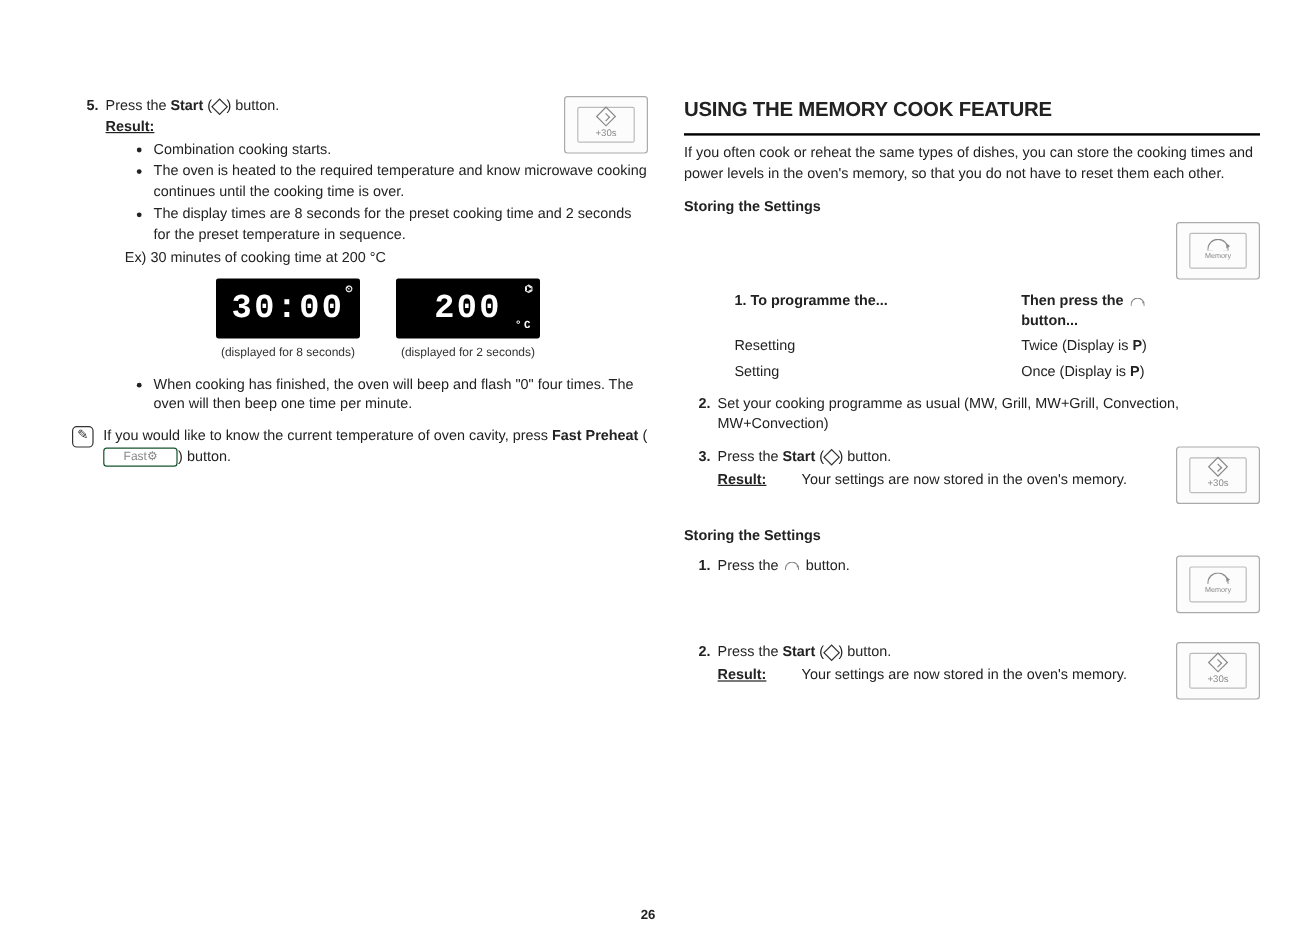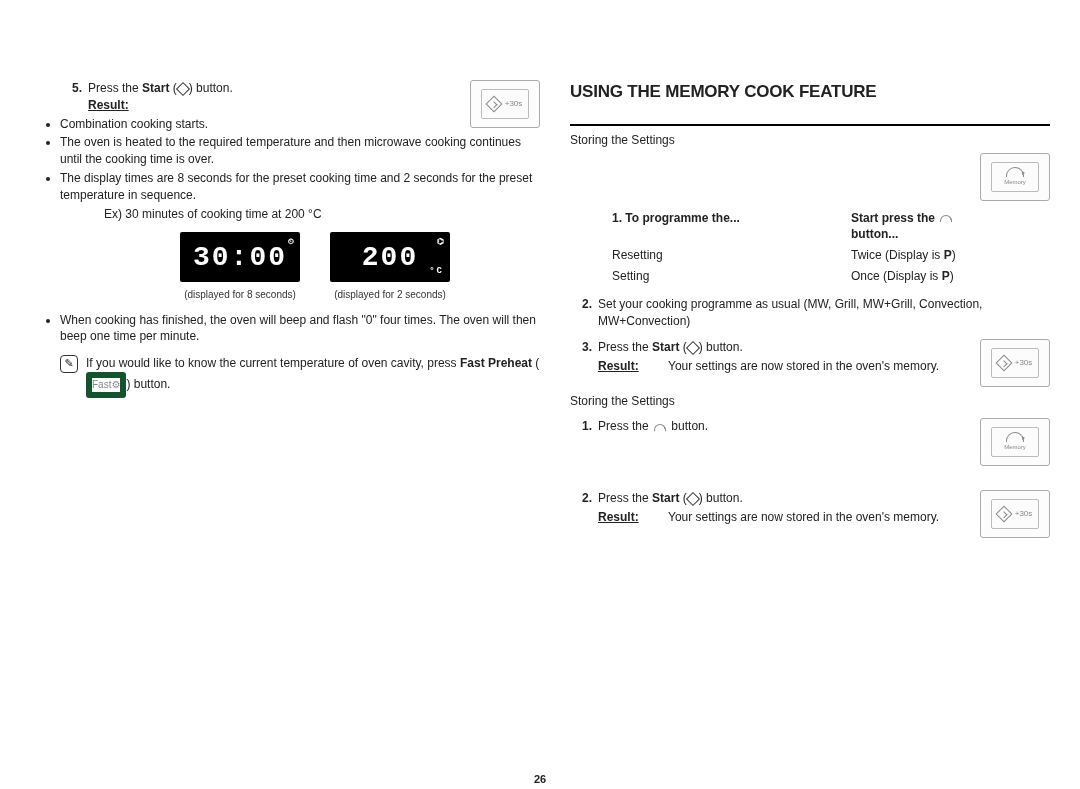--- a/index.html
+++ b/index.html
@@ -16,21 +16,21 @@
     display: flex;
     gap: 30px;
     font-size: 12px;
     line-height: 1.4;
   }
   .col { flex: 1; position: relative; }
   .step { display: flex; margin-bottom: 2px; }
   .step-num { width: 28px; font-weight: bold; text-align: right; padding-right: 6px; }
   .step-body { flex: 1; }
   .indent2 { margin-left: 44px; }
-  ul.bullets { list-style: disc; }
+  ul.bullets { list-style: disc; margin-left: 68px; }
   ul.bullets li { margin-bottom: 2px; }
   .result-label { text-decoration: underline; font-weight: bold; }
   .btn-box {
     float: right;
     width: 70px; height: 48px;
     border: 1.5px solid #aaa;
     border-radius: 3px;
     display: flex; align-items: center; justify-content: center;
     margin-left: 10px; margin-bottom: 6px;
     background: #fcfcfc;
@@ -50,21 +50,21 @@
     position: relative;
   }
   .diamond::after {
     content: "";
     position: absolute;
     left: 3px; top: 3px;
     width: 4px; height: 4px;
     border-right: 1px solid #888;
     border-top: 1px solid #888;
   }
-  .icon-txt { display:inline-flex; align-items:flex-start; gap:2px; font-size:8px; color:#888; }
+  .icon-txt { display:inline-flex; align-items:flex-end; gap:2px; font-size:8px; color:#888;flex-direction:column; }
   .memory-arc {
     width: 18px; height: 10px;
     border: 1.2px solid #888;
     border-bottom: none;
     border-radius: 18px 18px 0 0;
     position: relative;
   }
   .memory-arc::after {
     content: "";
     position: absolute;
@@ -96,36 +96,36 @@
   .caption-row span { min-width:120px; }
   .note-row { display:flex; gap:8px; margin-top:10px; }
   .note-icon {
     width:18px; height:18px; border:1.5px solid #333; border-radius:4px;
     display:flex; align-items:center; justify-content:center;
     font-size:11px; flex-shrink:0;
   }
   .heading {
     font-size: 17px; font-weight: bold; letter-spacing: -0.2px;
     border-bottom: 2px solid #000;
-    padding-bottom: 20px; margin-bottom: 6px;
+    padding-bottom: 7px; margin-bottom: 6px;
     text-transform: uppercase;
   }
-  .sub-h { font-weight:normal; margin-bottom:4px; }
+  .sub-h { font-weight:bold; margin-top:12px; margin-bottom:4px; }
   table.settings { width: 100%; margin: 4px 0 8px 40px; font-size:12px; }
   table.settings td { padding: 1px 0; vertical-align: top; }
   table.settings .hcol { font-weight:bold; width: 40%; }
   .result-block { display:flex; margin-left:28px; gap:10px; }
   .result-block .lbl { font-weight:bold; text-decoration:underline; width:60px; }
   .pagenum {
-    position:absolute; bottom:4px; left:0; width:100%;
+    position:absolute; bottom:20px; left:0; width:100%;
     text-align:center; font-size:11px; font-weight:bold;
   }
   .inline-icon {
     display:inline-block; font-size:10px; vertical-align:middle;
-    border:6px solid #14532d; border-radius:3px; padding:0 0; color:#888;text-align:right;
+    border:1px solid #14532d; border-radius:3px; padding:0 16px; color:#888;text-align:right;
   }
   .start-icon {
     display:inline-block; width:10px; height:10px;
     border:1px solid #333; transform:rotate(45deg);
     vertical-align:middle; margin:0 1px;
   }
   .mem-inline {
     display:inline-flex; flex-direction:column; align-items:center;
     vertical-align:middle; margin:0 2px;
   }
@@ -152,21 +152,21 @@
     <div class="step">
       <div class="step-num">5.</div>
       <div class="step-body">
         <span>Press the </span><b>Start</b> (<span class="start-icon"></span>)<span> button.</span>
         <div><span class="result-label">Result:</span></div>
       </div>
     </div>
 
     <ul class="bullets">
       <li>Combination cooking starts.</li>
-      <li>The oven is heated to the required temperature and then microwave cooking continues until the cooking time is over.</li>
+      <li>The oven is heated to the required temperature and know microwave cooking continues until the cooking time is over.</li>
       <li>The display times are 8 seconds for the preset cooking time and 2 seconds for the preset temperature in sequence.</li>
     </ul>
     <div class="indent2">Ex) 30 minutes of cooking time at 200 °C</div>
 
     <div class="lcd-row">
       <div class="lcd">
         <span class="tiny-icon">⏲</span>
         <span>30:00</span>
       </div>
       <div class="lcd">
@@ -187,38 +187,39 @@
     <div class="note-row">
       <div class="note-icon">✎</div>
       <div>
         <span>If you would like to know the current temperature of oven cavity, press </span><b>Fast Preheat</b> (<span class="inline-icon"><span>Fast</span>⚙</span>)<span> button.</span>
       </div>
     </div>
   </div>
 
   <div class="col">
     <div class="heading">USING THE MEMORY COOK FEATURE</div>
+    <div>If you often cook or reheat the same types of dishes, you can store the cooking times and power levels in the oven's memory, so that you do not have to reset them each other.</div>
 
     <div class="sub-h">Storing the Settings</div>
 
     <div class="clearfix">
       <div class="btn-box">
         <div class="btn-inner">
           <div class="mem-wrap">
             <div class="memory-arc"></div>
             <div class="mem-label">Memory</div>
           </div>
         </div>
       </div>
 
       <table class="settings">
         <tbody>
             <tr>
           <td class="hcol"><span style="font-weight:bold">1. </span><span>To programme the...</span></td>
-          <td class="hcol"><span>Start press the</span> <span class="mem-inline">
+          <td class="hcol"><span>Then press the</span> <span class="mem-inline">
                   <span class="memory-arc"></span>
                 </span><br><span>button...</span></td>
         </tr>
         <tr>
           <td>Resetting</td>
           <td><span>Twice (Display is </span><b>P</b><span>)</span></td>
         </tr>
         <tr>
           <td>Setting</td>
           <td><span>Once (Display is </span><b>P</b><span>)</span></td>

